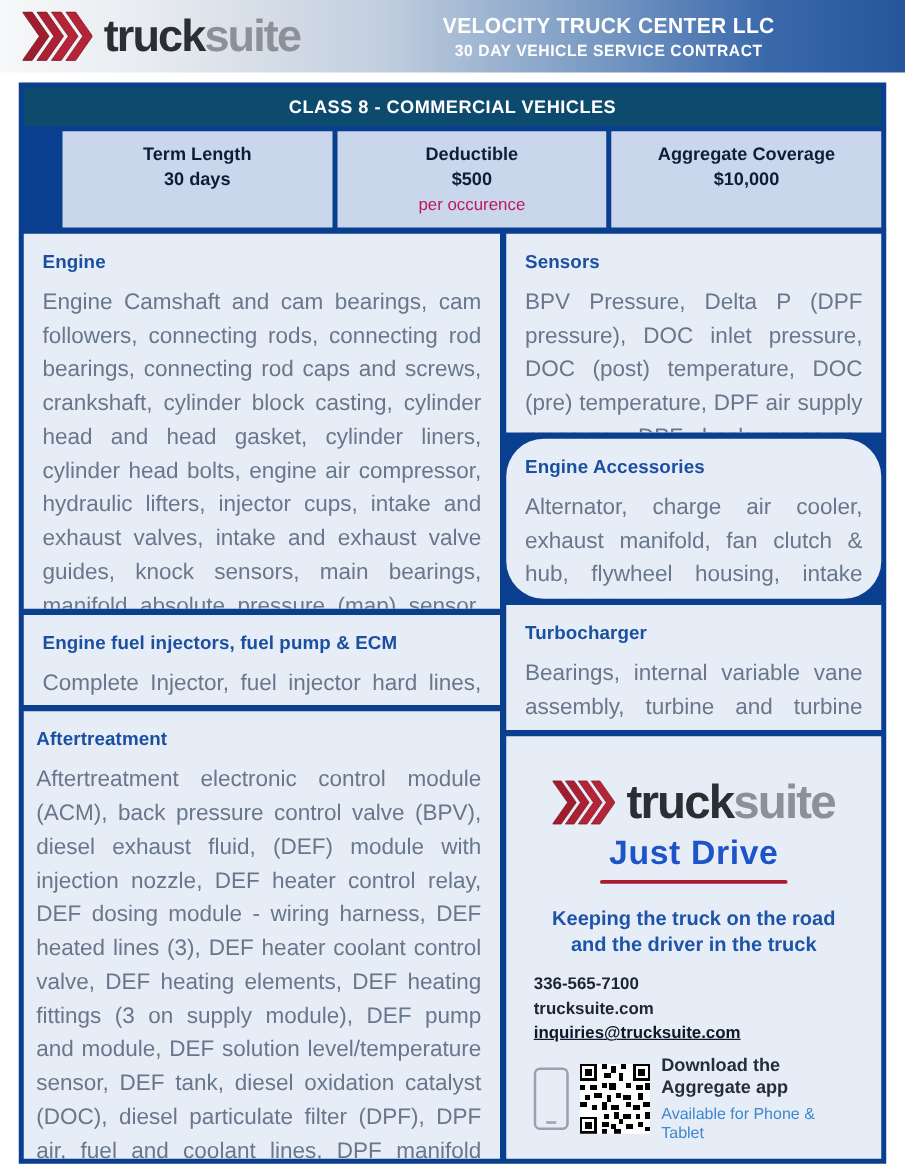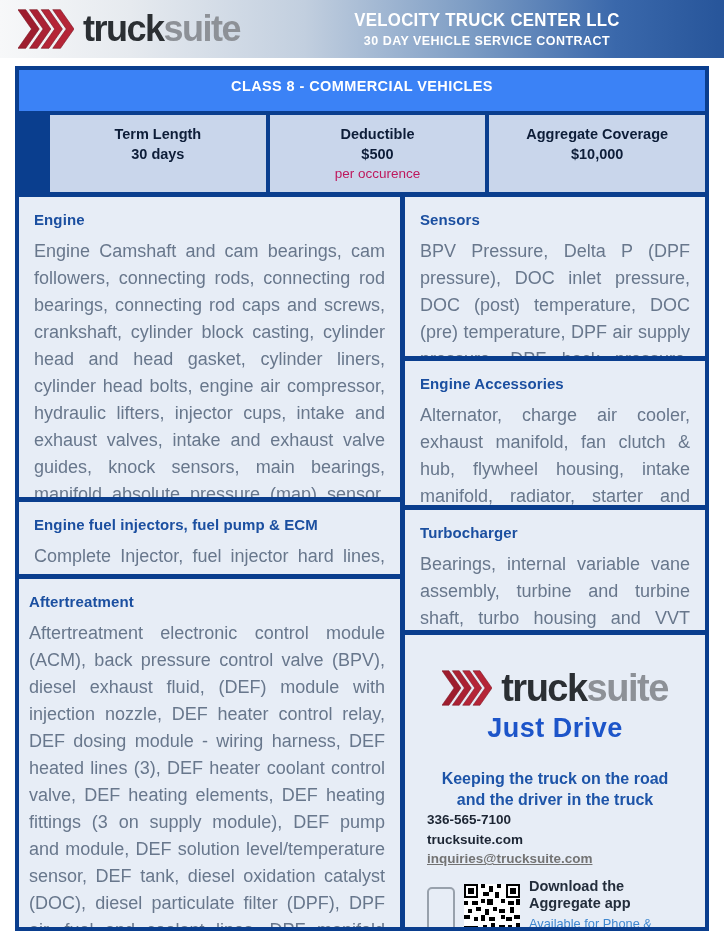--- a/index.html
+++ b/index.html
@@ -31,22 +31,22 @@
 
   
   .panel {
     margin:8px 15px 10px;
     height:865px; box-sizing:border-box;
     background:#0a3e8e;
     padding:4px;
     display:flex; flex-direction:column;
   }
   .band {
-    background:#3b82f6; color:#fff; font-weight:bold; text-align:center;
-    font-size:14.5px; letter-spacing:0.4px; padding:8px 0 17px;
+    background:#0c4a6e; color:#fff; font-weight:bold; text-align:center;
+    font-size:14.5px; letter-spacing:0.4px; padding:8px 0 7px;
   }
   .info-row { display:grid; grid-template-columns:1fr 1fr 1fr; gap:4px; margin-top:4px;padding-left:31px; }
   .info-box {
     background:#c9d6eb; text-align:center; padding:11px 6px;
     min-height:69px; box-sizing:border-box; color:#0d1d38;
   }
   .info-title { font-weight:bold; font-size:14.5px; }
   .info-value { font-weight:bold; font-size:14.5px; margin-top:4px; }
   .info-note  { font-size:13.5px; margin-top:4px; color:#be185d; }
 
@@ -55,32 +55,32 @@
   .col-right { flex:1; display:flex; flex-direction:column; gap:5px; }
 
   .cell { background:#e7edf6; padding:11px 15px; box-sizing:border-box; overflow:hidden; }
   .cell h2 { margin:3px 0 10px; font-size:15px; color:#1b4fa0; letter-spacing:0.1px; }
   .cell p  { margin:0; font-size:18px; line-height:1.5; color:#68778c; text-align:justify; }
 
   #cell-engine  { height:300px; }
   #cell-fuel    { height:72px; }
   #cell-after   { flex:1;padding-left:10px; }
   #cell-sensors { height:159px; }
-  #cell-acc     { height:144px; }
-  #cell-turbo   { height:120px; }
+  #cell-acc     { height:128px;border-radius:30px; }
+  #cell-turbo   { height:100px; }
   #cell-promo   { flex:1; display:flex; flex-direction:column; padding:18px 22px 14px; }
 
   
   .promo-logo { display:flex; justify-content:center; align-items:center; gap:9px; margin-top:16px; }
   .promo-logo .logo-text { font-size:38px; }
   .slogan { text-align:center; color:#1d55c9; font-size:27px; font-weight:bold; margin-top:6px; letter-spacing:0.5px; }
   .slogan-underline { width:150px; height:3px; background:#a81e2e; margin:6px auto 18px; border-radius:2px; }
   .tagline { text-align:center; color:#1d54a8; font-weight:bold; font-size:16px; line-height:1.32; }
   .contact { margin-top:auto; font-size:13.5px; color:#1c2533; font-weight:bold; line-height:1.45; }
-  .contact a.email { color:#737373; }
+  .contact a.email { color:#0f172a; }
   .app-row { display:flex; align-items:center; gap:9px; margin-top:9px; }
   .phone-icon { width:24px; height:46px; border:2px solid #98a1ac; border-radius:5px; position:relative; flex:none; }
   .phone-icon::after {
     content:""; position:absolute; bottom:3px; left:50%; transform:translateX(-50%);
     width:8px; height:2px; background:#98a1ac;
   }
   .qr { width:56px; height:56px; flex:none; }
   .app-text .l1 { font-weight:bold; font-size:14.5px; color:#232d3b; line-height:1.18; }
   .app-text .l2 { font-size:12.8px; color:#3f87cf; margin-top:4px; }
 </style>

